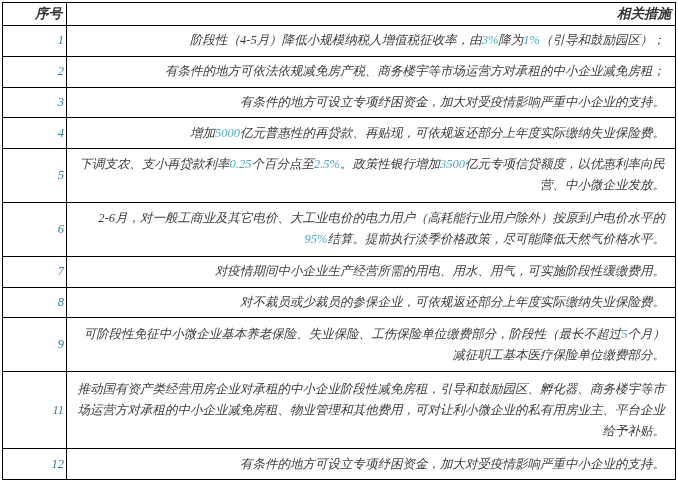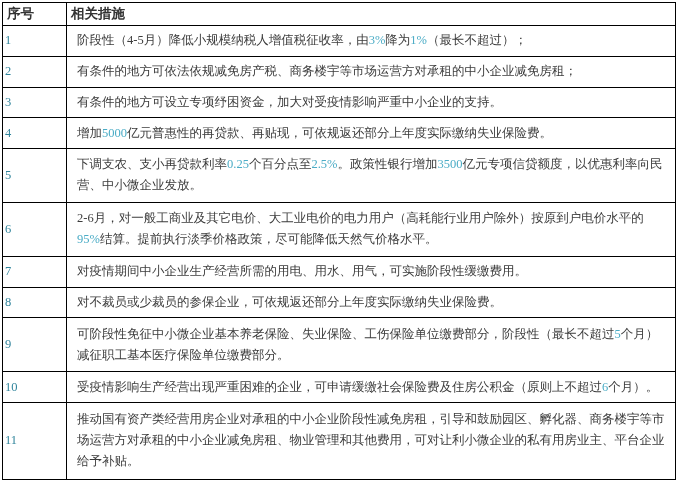--- a/index.html
+++ b/index.html
@@ -28,23 +28,24 @@
   }
   table.measures-table {
     width: 100%;
     height: 478px;
     border-collapse: collapse;
     table-layout: fixed;
   }
   .measures-table th,
   .measures-table td {
     border: 1px solid var(--border-color);
-    text-align: left;
+    text-align: right;
     vertical-align: middle;
     overflow: hidden;
+    font-style: italic;
   }
   .measures-table th {
     height: 22px;
     font-size: 13.5px;
     font-weight: bold;
     color: var(--header-color);
     padding: 2px 4px;
     line-height: 18px;
   }
   .col-no { width: 64px; }
@@ -71,21 +72,21 @@
   <table class="measures-table">
     <thead>
       <tr>
         <th class="col-no">序号</th>
         <th class="col-measure">相关措施</th>
       </tr>
     </thead>
     <tbody id="table-body">
         <tr>
           <td class="cell-no">1</td>
-          <td class="cell-measure"><span>阶段性（4-5月）降低小规模纳税人增值税征收率，由</span><span class="accent">3%</span><span>降为</span><span class="accent">1%</span><span>（最长不超过）；</span></td>
+          <td class="cell-measure"><span>阶段性（4-5月）降低小规模纳税人增值税征收率，由</span><span class="accent">3%</span><span>降为</span><span class="accent">1%</span><span>（引导和鼓励园区）；</span></td>
         </tr>
         <tr>
           <td class="cell-no">2</td>
           <td class="cell-measure"><span>有条件的地方可依法依规减免房产税、商务楼宇等市场运营方对承租的中小企业减免房租；</span></td>
         </tr>
         <tr>
           <td class="cell-no">3</td>
           <td class="cell-measure"><span>有条件的地方可设立专项纾困资金，加大对受疫情影响严重中小企业的支持。</span></td>
         </tr>
         <tr>
@@ -106,22 +107,22 @@
         </tr>
         <tr>
           <td class="cell-no">8</td>
           <td class="cell-measure"><span>对不裁员或少裁员的参保企业，可依规返还部分上年度实际缴纳失业保险费。</span></td>
         </tr>
         <tr>
           <td class="cell-no">9</td>
           <td class="cell-measure"><span>可阶段性免征中小微企业基本养老保险、失业保险、工伤保险单位缴费部分，阶段性（最长不超过</span><span class="accent">5</span><span>个月）减征职工基本医疗保险单位缴费部分。</span></td>
         </tr>
         <tr>
-          <td class="cell-no">10</td>
-          <td class="cell-measure"><span>受疫情影响生产经营出现严重困难的企业，可申请缓缴社会保险费及住房公积金（原则上不超过</span><span class="accent">6</span><span>个月）。</span></td>
+          <td class="cell-no">11</td>
+          <td class="cell-measure"><span>推动国有资产类经营用房企业对承租的中小企业阶段性减免房租，引导和鼓励园区、孵化器、商务楼宇等市场运营方对承租的中小企业减免房租、物业管理和其他费用，可对让利小微企业的私有用房业主、平台企业给予补贴。</span></td>
         </tr>
         <tr>
-          <td class="cell-no">11</td>
-          <td class="cell-measure"><span>推动国有资产类经营用房企业对承租的中小企业阶段性减免房租，引导和鼓励园区、孵化器、商务楼宇等市场运营方对承租的中小企业减免房租、物业管理和其他费用，可对让利小微企业的私有用房业主、平台企业给予补贴。</span></td>
+          <td class="cell-no">12</td>
+          <td class="cell-measure"><span>有条件的地方可设立专项纾困资金，加大对受疫情影响严重中小企业的支持。</span></td>
         </tr>
       </tbody>
   </table>
 </div>
 
 </body></html>

